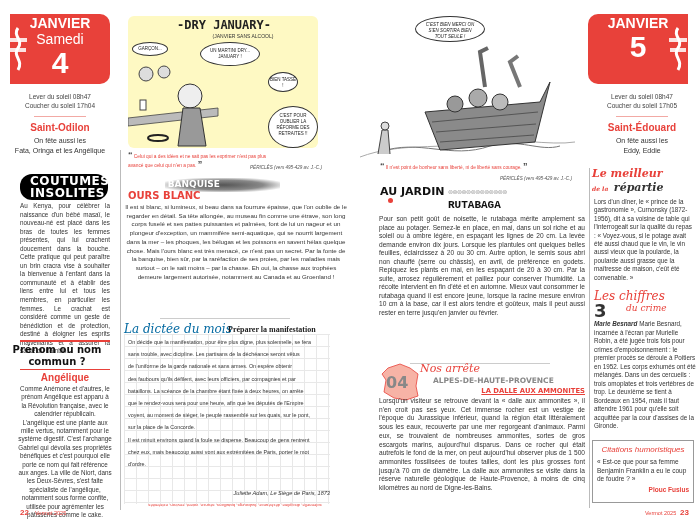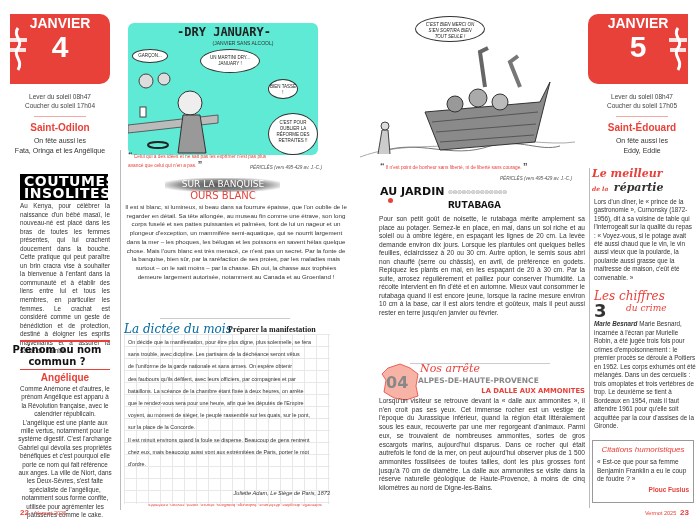--- a/index.html
+++ b/index.html
@@ -17,32 +17,32 @@
   .badge .n { font-weight:bold; font-size:30px; line-height:32px; }
   .badge .emblem { position:absolute; top:12px; width:20px; height:46px; }
   .badge.left .emblem { left:-2px; }
   .badge.right .emblem { right:0px; }
 
   .sun { position:absolute; width:100px; text-align:center; font-size:6.5px; line-height:9px; color:#444; }
   .sep { position:absolute; height:1px; background:#f2a9a4; width:52px; }
   .saint { position:absolute; width:100px; text-align:center; font-weight:bold; color:#e8413a; font-size:10px; }
   .fete { position:absolute; text-align:center; font-size:7px; line-height:10px; color:#333; }
 
-  .bubble-box { position:absolute; background:#000; color:#fff; font-family:"DejaVu Sans", sans-serif; font-weight:bold; font-size:14px; line-height:12px; text-align:right; padding:1px 4px; letter-spacing:0.5px; }
+  .bubble-box { position:absolute; background:#000; color:#fff; font-family:"DejaVu Sans", sans-serif; font-weight:bold; font-size:12px; line-height:12px; text-align:right; padding:1px 10px; letter-spacing:0.5px;border-radius:12px; }
   .body-text { position:absolute; font-size:6.3px; line-height:8.55px; text-align:justify; color:#333; }
   .center-text { position:absolute; font-size:6.3px; line-height:8.4px; text-align:center; color:#333; }
   .vline { position:absolute; width:1px; background:#bbb; }
   .hline-red { position:absolute; height:2px; background:#e8413a; }
 
-  .cartoon { position:absolute; background:#5eead4; border-radius:6px; overflow:hidden;margin-top:7px; }
+  .cartoon { position:absolute; background:#fef9c3; border-radius:6px; overflow:hidden; }
   .quote { position:absolute; font-size:4.8px; line-height:6.5px; color:#e8413a; }
   .quote .qm { color:#444; font-size:9px; font-weight:bold; }
   .author { position:absolute; font-size:4.6px; font-style:italic; color:#555; }
 
-  .banquise-title { position:absolute; text-align:center; font-family:"DejaVu Sans", sans-serif; font-weight:normal; }
+  .banquise-title { position:absolute; text-align:left; font-family:"DejaVu Sans", sans-serif; font-weight:bold; }
   .dictee-grid { position:absolute; background-image:
       linear-gradient(#e8e8e8 1px, transparent 1px),
       linear-gradient(90deg, #e8e8e8 1px, transparent 1px);
       background-size:12px 12px; }
   .dictee-line { font-size:5.4px; line-height:12.2px; color:#333; }
 
   .jardin-title { position:absolute; font-family:"DejaVu Sans", sans-serif; font-weight:bold; }
   .rings { position:absolute; font-size:6px; letter-spacing:-0.5px; color:#999; }
 
   .page-num { position:absolute; font-size:8px; font-weight:bold; color:#e8413a; }
@@ -53,20 +53,21 @@
 
 <div>
 
   <div class="badge left">
     <svg class="emblem" viewBox="0 0 20 46">
       <path d="M10 2 C4 10,16 14,10 22 C4 30,16 34,10 44" stroke="#fff" stroke-width="3" fill="none"></path>
       <rect x="1" y="12" width="18" height="4" fill="#fff" opacity="0.85"></rect>
       <rect x="2" y="22" width="16" height="4" fill="#fff" opacity="0.85"></rect>
     </svg>
     <div class="m">JANVIER</div>
+    <div class="d">Samedi</div>
     <div class="n">4</div>
   </div>
 
   <div class="sun" style="left:10px;top:92px;">
     <div>Lever du soleil 08h47</div>
     <div>Coucher du soleil 17h04</div>
   </div>
   <div class="sep" style="left:34px;top:116px;"></div>
   <div class="saint" style="left:10px;top:122px;">Saint-Odilon</div>
   <div class="fete" style="left:0px;top:136px;width:120px;">
@@ -177,22 +178,22 @@
   <div class="abs" style="left:388px;top:198px;width:5px;height:5px;border-radius:50%;background:#e8413a;"></div>
   <div class="jardin-title" style="left:448px;top:199px;font-size:11px;color:#111;font-family:Liberation Mono, monospace;">RUTABAGA</div>
   <div class="body-text" style="left:379px;top:215px;width:206px;font-size:6.6px;line-height:8.55px;">Pour son petit goût de noisette, le rutabaga mérite amplement sa place au potager. Semez-le en place, en mai, dans un sol riche et au soleil ou à ombre légère, en espaçant les lignes de 20 cm. La levée demande environ dix jours. Lorsque les plantules ont quelques belles feuilles, éclaircissez à 20 ou 30 cm. Autre option, le semis sous abri non chauffé (serre ou châssis), en avril, de préférence en godets. Repiquez les plants en mai, en les espaçant de 20 à 30 cm. Par la suite, arrosez régulièrement et paillez pour conserver l'humidité. La récolte intervient en fin d'été et en automne. Mieux vaut consommer le rutabaga quand il est encore jeune, lorsque la racine mesure environ 10 cm à la base, car il est alors tendre et goûteux, mais il peut aussi rester en terre jusqu'en janvier ou février.</div>
   <div class="abs" style="left:410px;top:363px;width:140px;height:1px;background:#ccc;"></div>
 
   <svg class="abs" style="left:380px;top:362px;" width="42" height="40">
     <path d="M8 6 L20 2 L30 6 L38 12 L36 24 L38 34 L26 38 L14 36 L4 30 L6 18 L2 12 Z" fill="#f7b3a6" stroke="#e8413a" stroke-width="0.8"></path>
   </svg>
   <div class="abs" style="left:386px;top:373px;font-family:'DejaVu Sans',sans-serif;font-weight:bold;font-size:16px;color:#888;">04</div>
   <div class="abs" style="left:420px;top:362px;font-family:'DejaVu Serif',serif;font-style:italic;font-size:11px;color:#e8413a;">Nos arrête</div>
-  <div class="abs" style="left:418px;top:376px;font-family:'DejaVu Sans',sans-serif;font-weight:bold;font-size:7.5px;color:#888;">ALPES-DE-HAUTE-PROVENCE</div>
-  <div class="abs" style="left:470px;top:387px;width:115px;text-align:right;font-family:'DejaVu Sans',sans-serif;font-weight:bold;font-size:6.8px;color:#e8413a;">LA DALLE AUX AMMONITES</div>
+  <div class="abs" style="left:418px;top:376px;font-family:'DejaVu Sans',sans-serif;font-weight:bold;font-size:7.5px;color:#888;padding-left:15px;">ALPES-DE-HAUTE-PROVENCE</div>
+  <div class="abs" style="left:470px;top:387px;width:115px;text-align:right;font-family:'DejaVu Sans',sans-serif;font-weight:bold;font-size:6.8px;color:#e8413a;text-decoration:underline;">LA DALLE AUX AMMONITES</div>
   <div class="body-text" style="left:379px;top:397px;width:206px;font-size:6.6px;line-height:8.7px;">Lorsqu'un visiteur se retrouve devant la « dalle aux ammonites », il n'en croit pas ses yeux. Cet immense rocher est un vestige de l'époque du Jurassique inférieur, quand la région était littéralement sous les eaux, recouverte par une mer regorgeant d'animaux. Parmi eux, se trouvaient de nombreuses ammonites, sortes de gros escargots marins, aujourd'hui disparus. Dans ce rocher qui était autrefois le fond de la mer, on peut aujourd'hui observer plus de 1 500 ammonites fossilisées de toutes tailles, dont les plus grosses font jusqu'à 70 cm de diamètre. La dalle aux ammonites se visite dans la réserve naturelle géologique de Haute-Provence, à moins de cinq kilomètres au nord de Digne-les-Bains.</div>
 
   <div class="vline" style="left:589px;top:168px;height:340px;"></div>
 
   <div class="badge right">
     <svg class="emblem" viewBox="0 0 20 46">
       <path d="M10 2 C4 10,16 14,10 22 C4 30,16 34,10 44" stroke="#fff" stroke-width="3" fill="none"></path>
       <rect x="1" y="12" width="18" height="4" fill="#fff" opacity="0.85"></rect>
       <rect x="2" y="22" width="16" height="4" fill="#fff" opacity="0.85"></rect>
     </svg>

